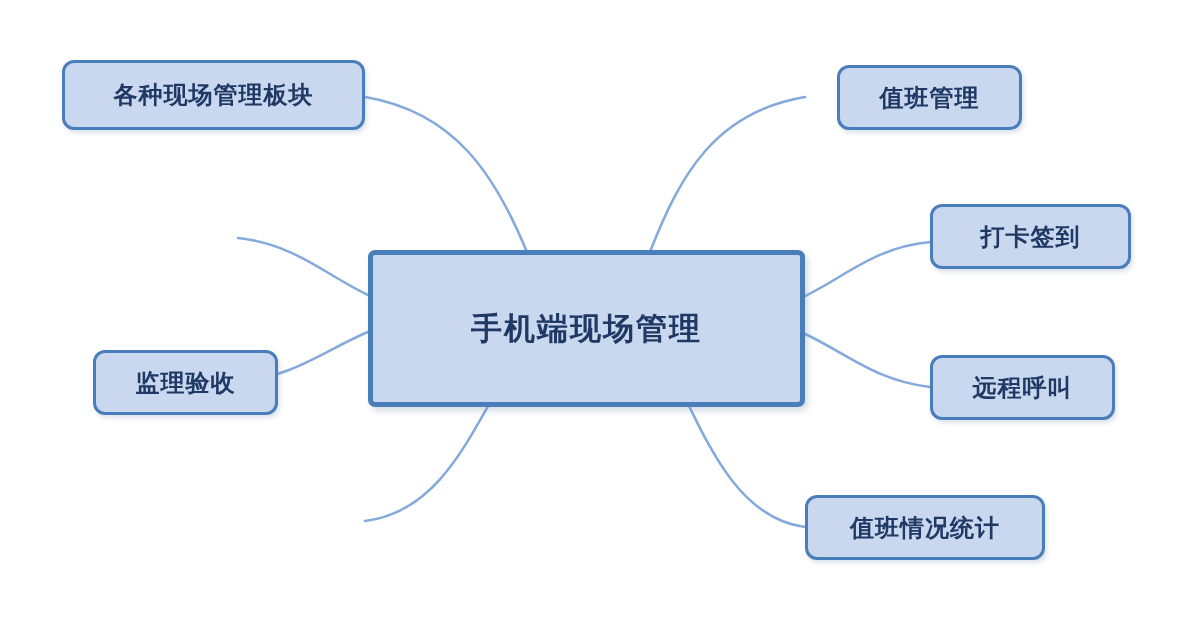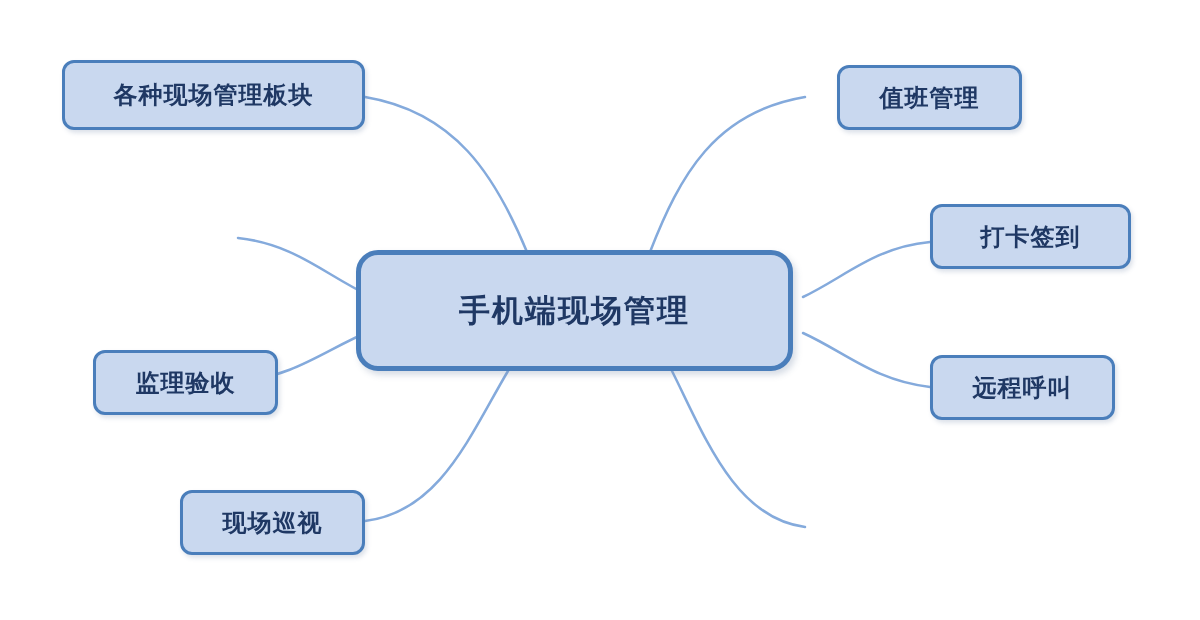--- a/index.html
+++ b/index.html
@@ -44,21 +44,21 @@
     box-shadow: 2px 3px 4px rgba(120, 140, 170, 0.25);
   }
   .node.center {
     border-width: 5px;
     border-radius: 22px;
     font-size: 31px;
     letter-spacing: 2px;
     box-shadow: 3px 4px 6px rgba(120, 140, 170, 0.3);
   }
   
-  #node-center   { left: 356px; top: 250px; width: 437px; height: 121px; }
+  #node-center   { left: 368px; top: 250px; width: 437px; height: 157px; border-radius: 7px; }
   #node-left-0   { left: 62px;  top: 60px;  width: 303px; height: 70px; }
   #node-left-1   { left: 50px;  top: 205px; width: 188px; height: 65px; }
   #node-left-2   { left: 55px;  top: 350px; width: 185px; height: 65px; margin-left: 38px; }
   #node-left-3   { left: 180px; top: 490px; width: 185px; height: 65px; }
   #node-right-0  { left: 837px; top: 65px;  width: 185px; height: 65px; }
   #node-right-1  { left: 930px; top: 192px; width: 201px; height: 65px; margin-top: 12px; }
   #node-right-2  { left: 930px; top: 355px; width: 185px; height: 65px; text-align: center; }
   #node-right-3  { left: 805px; top: 495px; width: 240px; height: 65px; }
 </style>
 </head>
@@ -80,27 +80,27 @@
   <div class="node center" id="node-center">
     <span>手机端现场管理</span>
   </div>
 
   <div class="node" id="node-left-0">
     <span>各种现场管理板块</span>
   </div>
   <div class="node" id="node-left-2">
     <span>监理验收</span>
   </div>
-  <div class="node" id="node-left-3">
-    <span>现场巡视</span>
-  </div>
 
   <div class="node" id="node-right-0">
     <span>值班管理</span>
   </div>
   <div class="node" id="node-right-1">
     <span>打卡签到</span>
   </div>
   <div class="node" id="node-right-2">
     <span>远程呼叫</span>
   </div>
+  <div class="node" id="node-right-3">
+    <span>值班情况统计</span>
+  </div>
 
 </div>
 
 </body></html>

